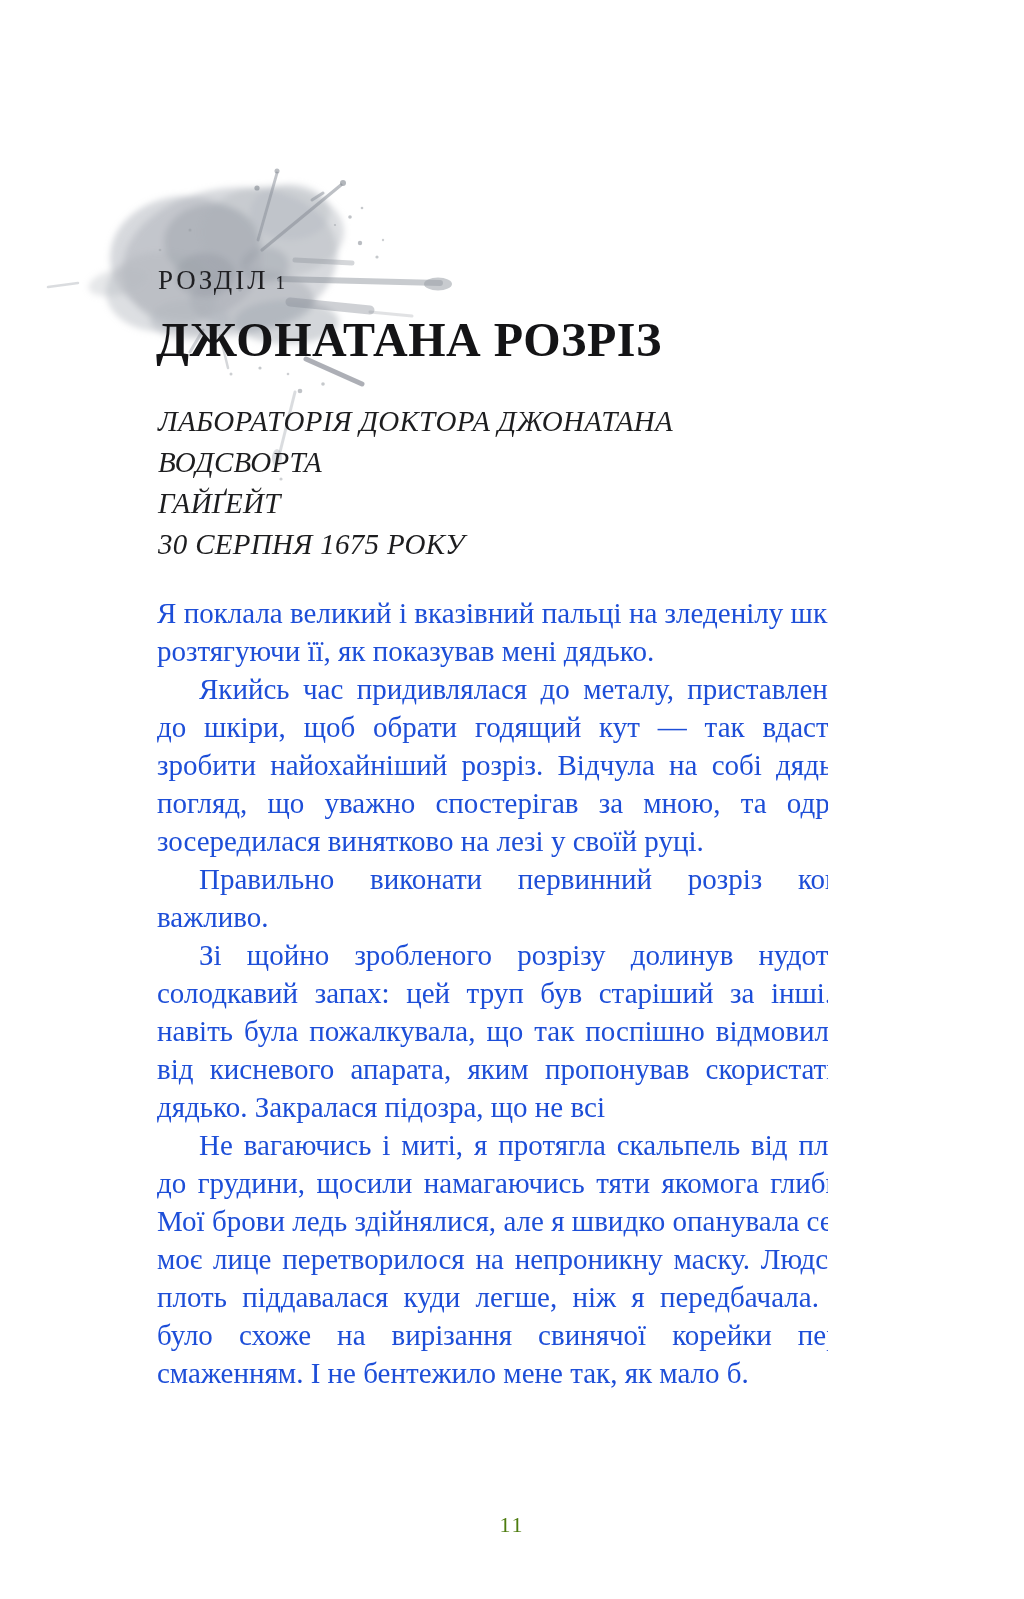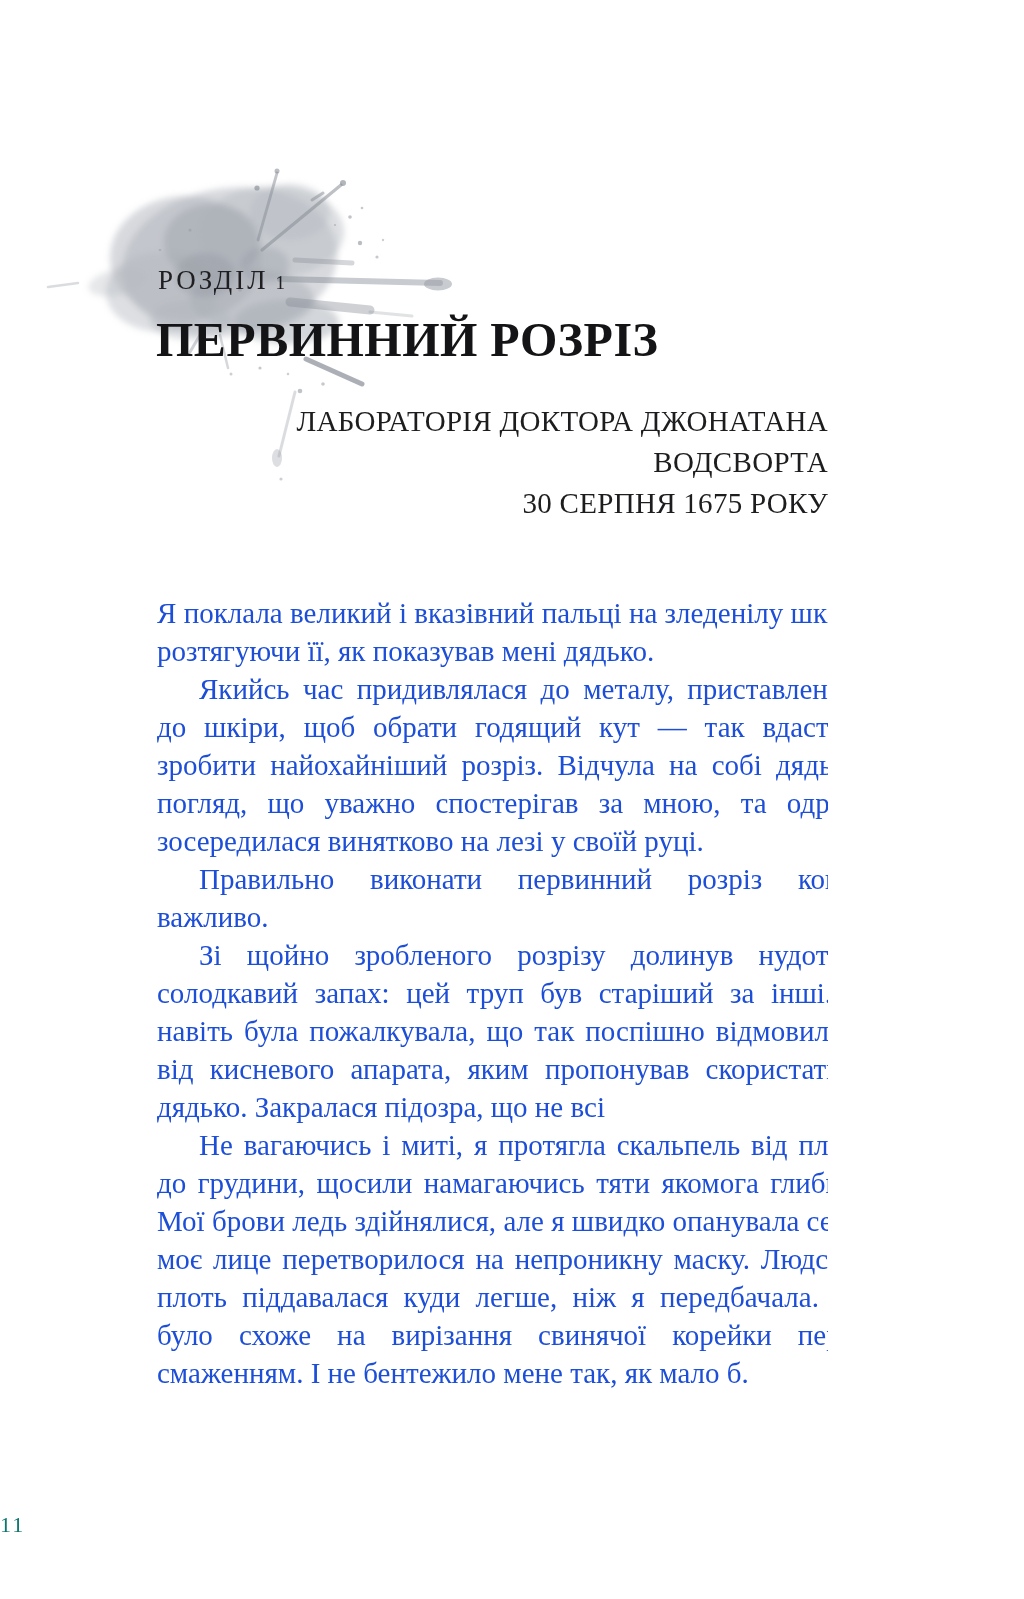--- a/index.html
+++ b/index.html
@@ -49,25 +49,25 @@
     font-weight: bold;
     letter-spacing: 0.5px;
     color: #141416;
     white-space: nowrap;
   }
   .subtitle {
     position: absolute;
     left: 158px;
     top: 401px;
     z-index: 2;
+    font-style: italic;
     font-size: 29px;
     line-height: 41px;
     letter-spacing: 0.3px;
     color: #1d1d1f;
-    text-align: right;
   }
   .body-text {
     position: absolute;
     left: 157px;
     top: 594px;
     width: 711px;
     z-index: 2;
     font-size: 29px;
     line-height: 38px;
     text-align: justify;
@@ -80,24 +80,24 @@
   }
   .body-text p.first {
     text-indent: 0;
   }
   .page-number {
     position: absolute;
     left: 0;
     top: 1512px;
     width: 1024px;
     z-index: 2;
-    text-align: left;
+    text-align: center;
     font-size: 22px;
     letter-spacing: 2px;
-    color: #0f766e;
+    color: #4d7c0f;
   }
 </style>
 </head>
 <body>
 
 <div class="page">
 
   <svg class="splatter" viewBox="0 0 660 340" aria-hidden="true">
     <defs>
       <filter id="wash" x="-30%" y="-30%" width="160%" height="160%">
@@ -161,24 +161,25 @@
       <circle cx="150" cy="80" r="1.5" opacity="0.3"></circle>
       <circle cx="200" cy="140" r="1.8" opacity="0.3"></circle>
       <circle cx="120" cy="100" r="1.3" opacity="0.3"></circle>
     </g>
   </svg>
 
   <div class="chapter-label">
     <span>РОЗДІЛ</span><span class="num">1</span>
   </div>
 
-  <h1 class="chapter-title" style="margin:0;">ПЕРВИННИЙ РОЗРІЗ</h1>
+  <h1 class="chapter-title" style="margin:0;">ДЖОНАТАНА РОЗРІЗ</h1>
 
   <div class="subtitle">
     <div>ЛАБОРАТОРІЯ ДОКТОРА ДЖОНАТАНА ВОДСВОРТА</div>
+    <div>ГАЙҐЕЙТ</div>
     <div>30 СЕРПНЯ 1675 РОКУ</div>
   </div>
 
   <div class="body-text">
     <p class="first">Я поклала великий і вказівний пальці на зледенілу шкіру, розтягуючи її, як показував мені дядько.</p>
     <p>Якийсь час придивлялася до металу, приставленого до шкіри, щоб обрати годящий кут — так вдасться зробити найохайніший розріз. Відчула на собі дядьків погляд, що уважно спостерігав за мною, та одразу зосередилася винятково на лезі у своїй руці.</p>
     <p>Правильно виконати первинний розріз конче важливо.</p>
     <p>Зі щойно зробленого розрізу долинув нудотно-солодкавий запах: цей труп був старіший за інші. Я навіть була пожалкувала, що так поспішно відмовилася від кисневого апарата, яким пропонував скористатися дядько. Закралася підозра, що не всі</p>
     <p>Не вагаючись і миті, я протягла скальпель від плеча до грудини, щосили намагаючись тяти якомога глибше. Мої брови ледь здійнялися, але я швидко опанувала себе: моє лице перетворилося на непроникну маску. Людська плоть піддавалася куди легше, ніж я передбачала. Це було схоже на вирізання свинячої корейки перед смаженням. І не бентежило мене так, як мало б.</p>
   </div>

